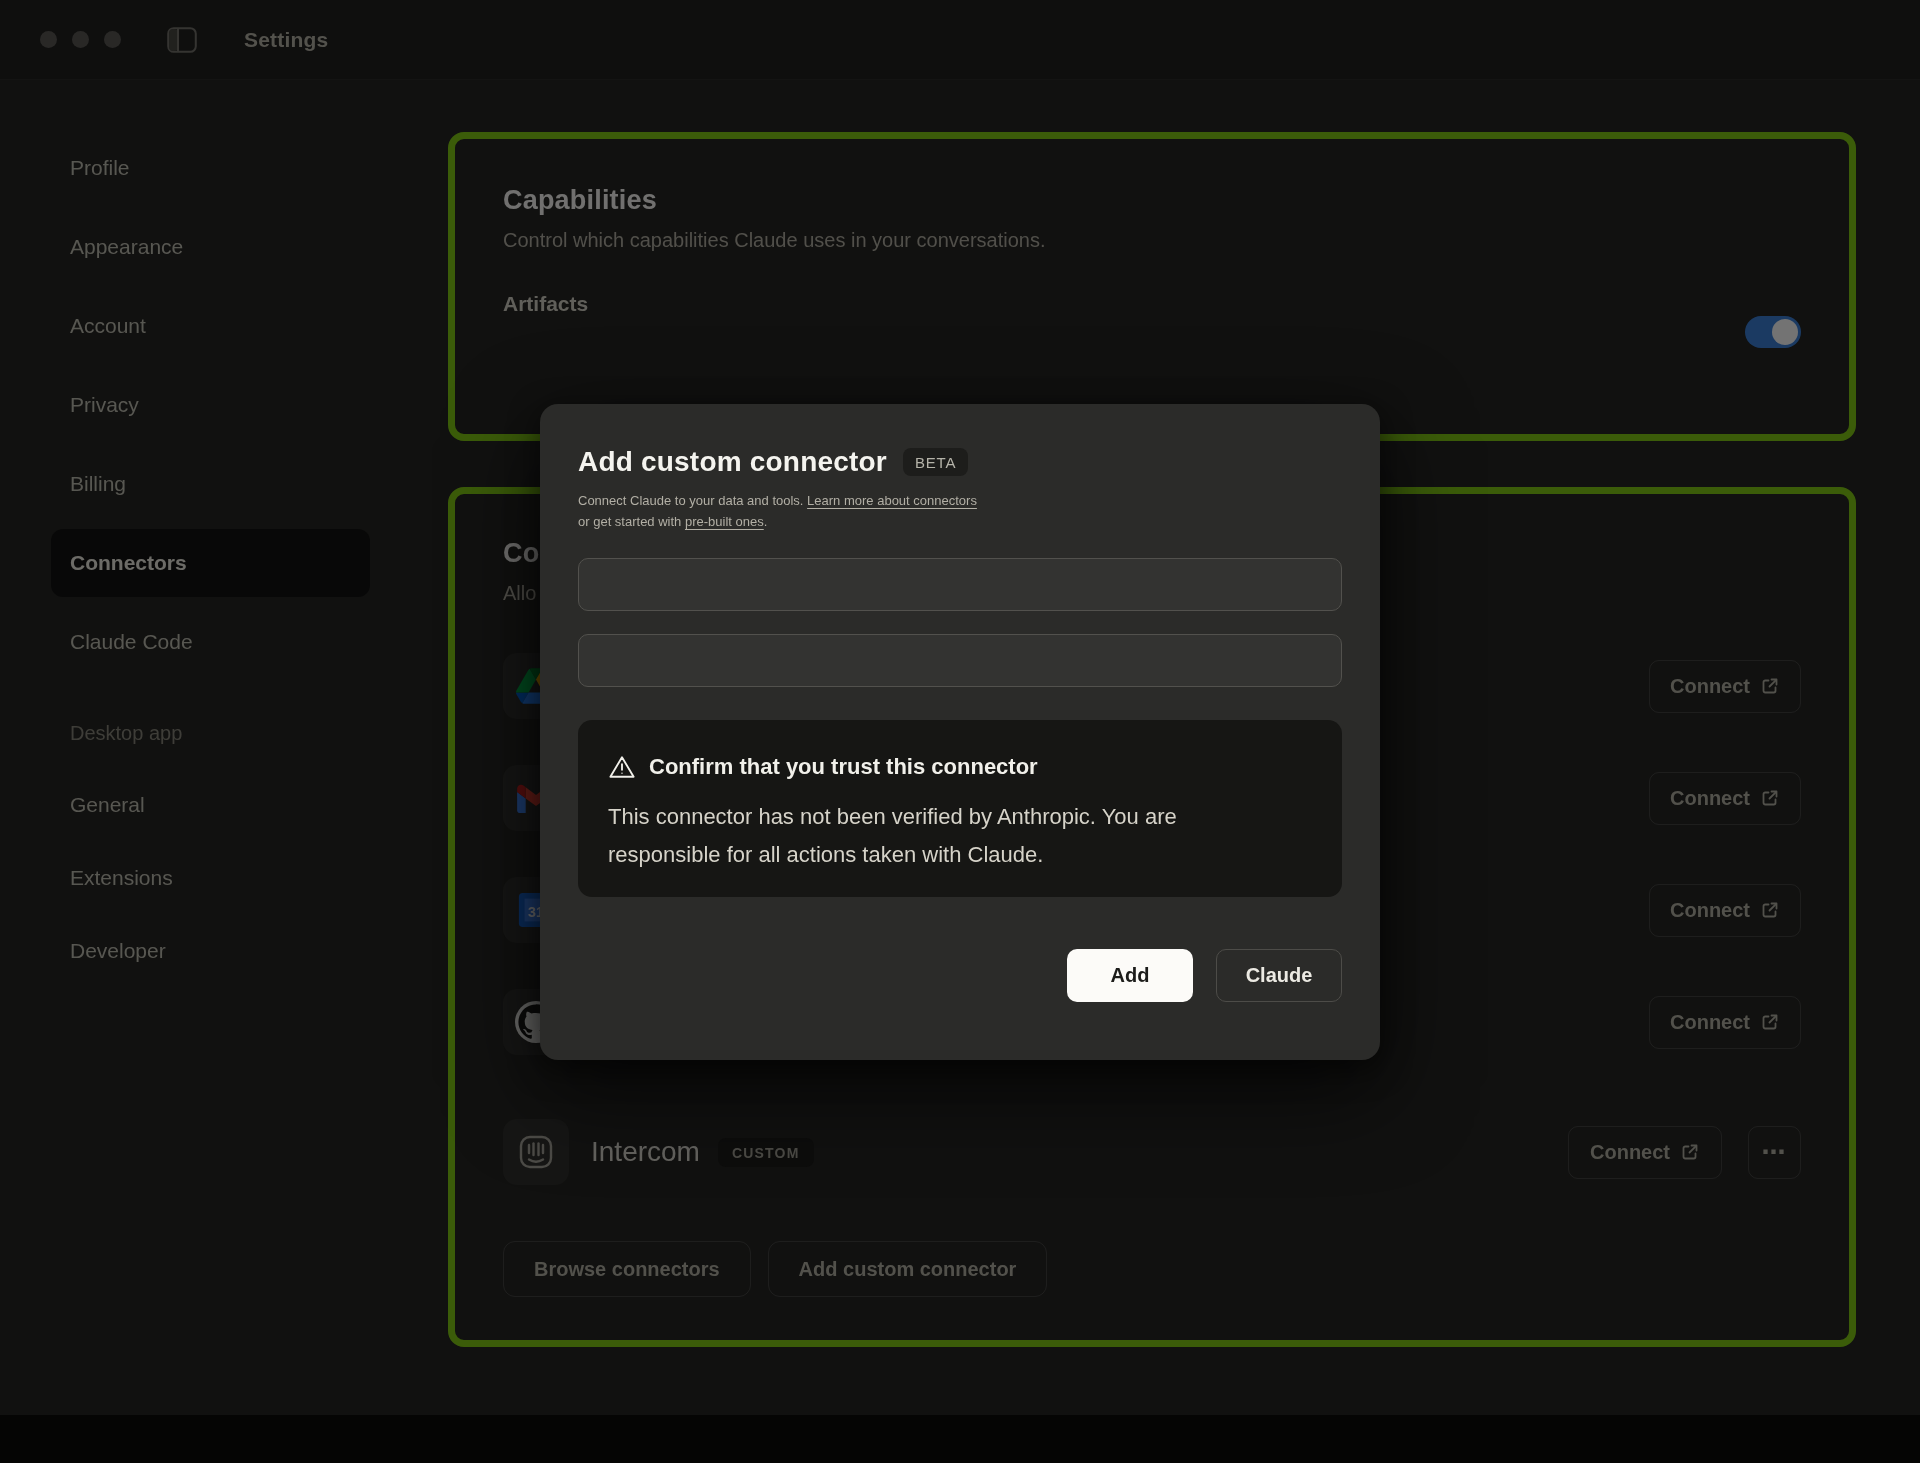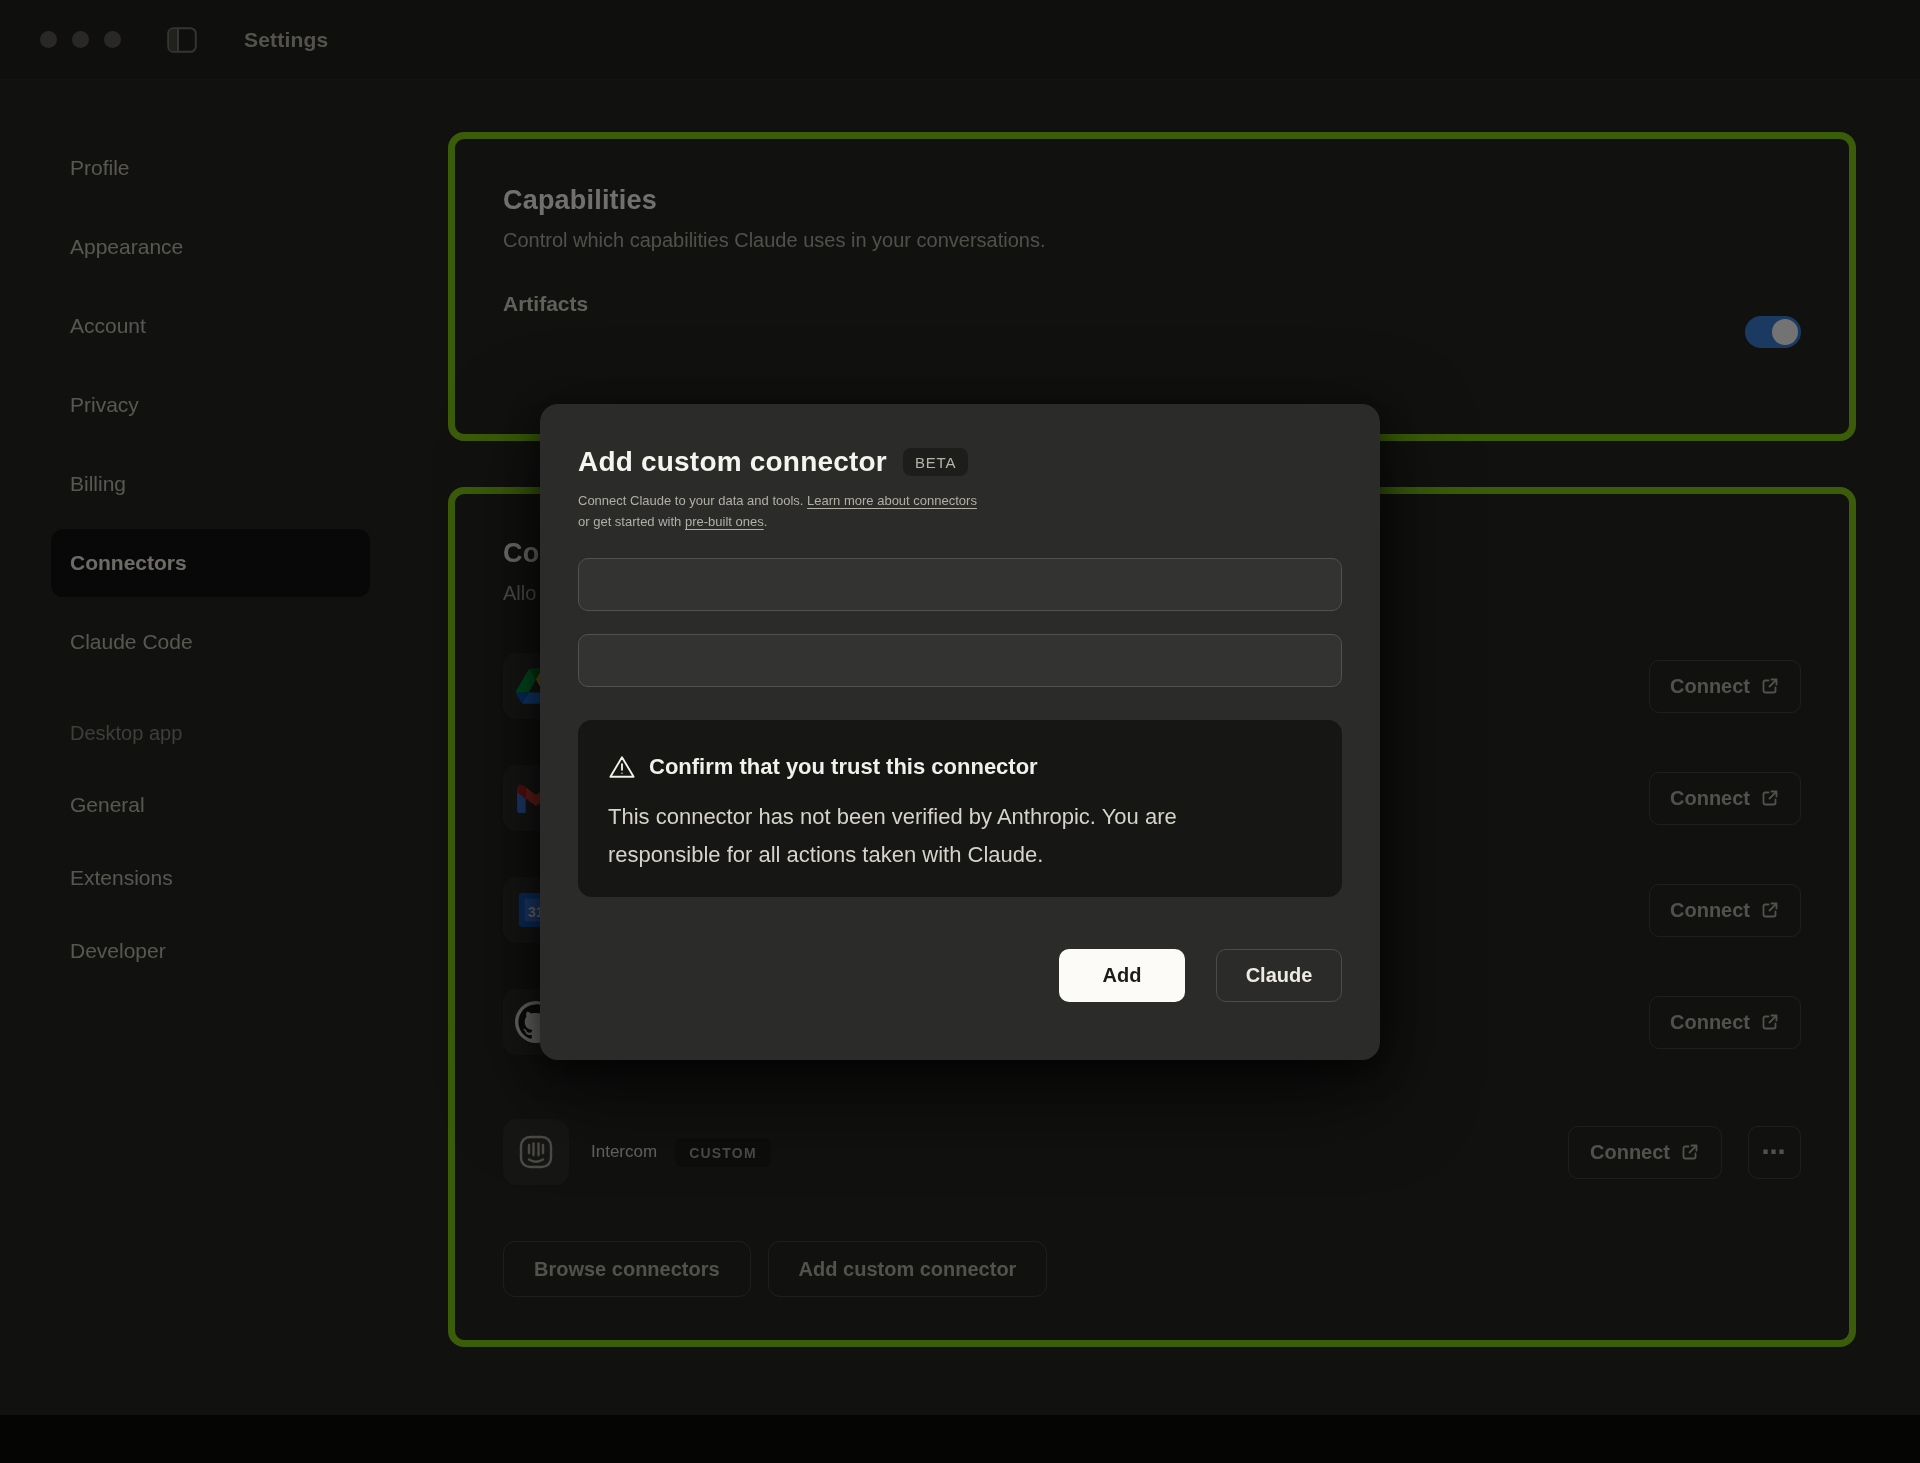--- a/index.html
+++ b/index.html
@@ -62,21 +62,21 @@
   .toggle.on .knob { left:auto; right:3px; }
 
   
   .rows { margin-top:48px; }
   .conn-row { display:flex; align-items:center; margin-bottom:46px; }
   .conn-row.intercom { margin-top:64px; margin-bottom:0; }
   .tile {
     width:66px; height:66px; border-radius:14px; background:#32322f; flex:none;
     display:flex; align-items:center; justify-content:center;
   }
-  .conn-name { margin-left:22px; font-size:17px; color:#dedbd2; }
+  .conn-name { margin-left:22px; font-size:28px; color:#dedbd2; }
   .badge-custom {
     margin-left:18px; padding:7px 14px 6px; border-radius:8px; background:#1d1d1b;
     font-size:14px; letter-spacing:1.2px; color:#a8a69c; font-weight:bold;
   }
   .spacer { flex:1; }
   .btn-outline {
     display:inline-flex; align-items:center; justify-content:center; gap:10px;
     height:53px; border-radius:10px; border:1px solid rgba(255,255,255,0.14);
     background:transparent; color:#b5b3a7; font-size:20px; font-weight:bold;
     font-family:inherit; cursor:pointer;
@@ -110,21 +110,21 @@
     background:#333331; border:1px solid #52514d; border-radius:10px;
     color:#ecebe4; font-size:20px; font-family:inherit; outline:none;
   }
   .modal-input + .modal-input { margin-top:23px; }
   .warning-box {
     margin-top:33px; background:#161614; border-radius:14px; padding:34px 30px; height:177px;
   }
   .warning-head { display:flex; align-items:center; gap:13px; }
   .warning-title { font-size:22px; font-weight:bold; color:#f1f0ea; }
   .warning-body { margin-top:18px; font-size:22px; line-height:1.72; color:#d6d3c9; max-width:618px; }
-  .modal-actions { margin-top:52px; display:flex; justify-content:flex-end; gap:31px; }
+  .modal-actions { margin-top:52px; display:flex; justify-content:flex-end; gap:23px; }
   .btn-add {
     width:126px; height:53px; border:none; border-radius:10px; background:#fcfbf8;
     color:#1c1c1a; font-size:20px; font-weight:bold; font-family:inherit; cursor:pointer;
   }
   .btn-cancel {
     width:126px; height:53px; border:1px solid #4d4c48; border-radius:10px; background:transparent;
     color:#eceae3; font-size:20px; font-weight:bold; font-family:inherit; cursor:pointer;
   }
   svg { display:block; }
 </style>

